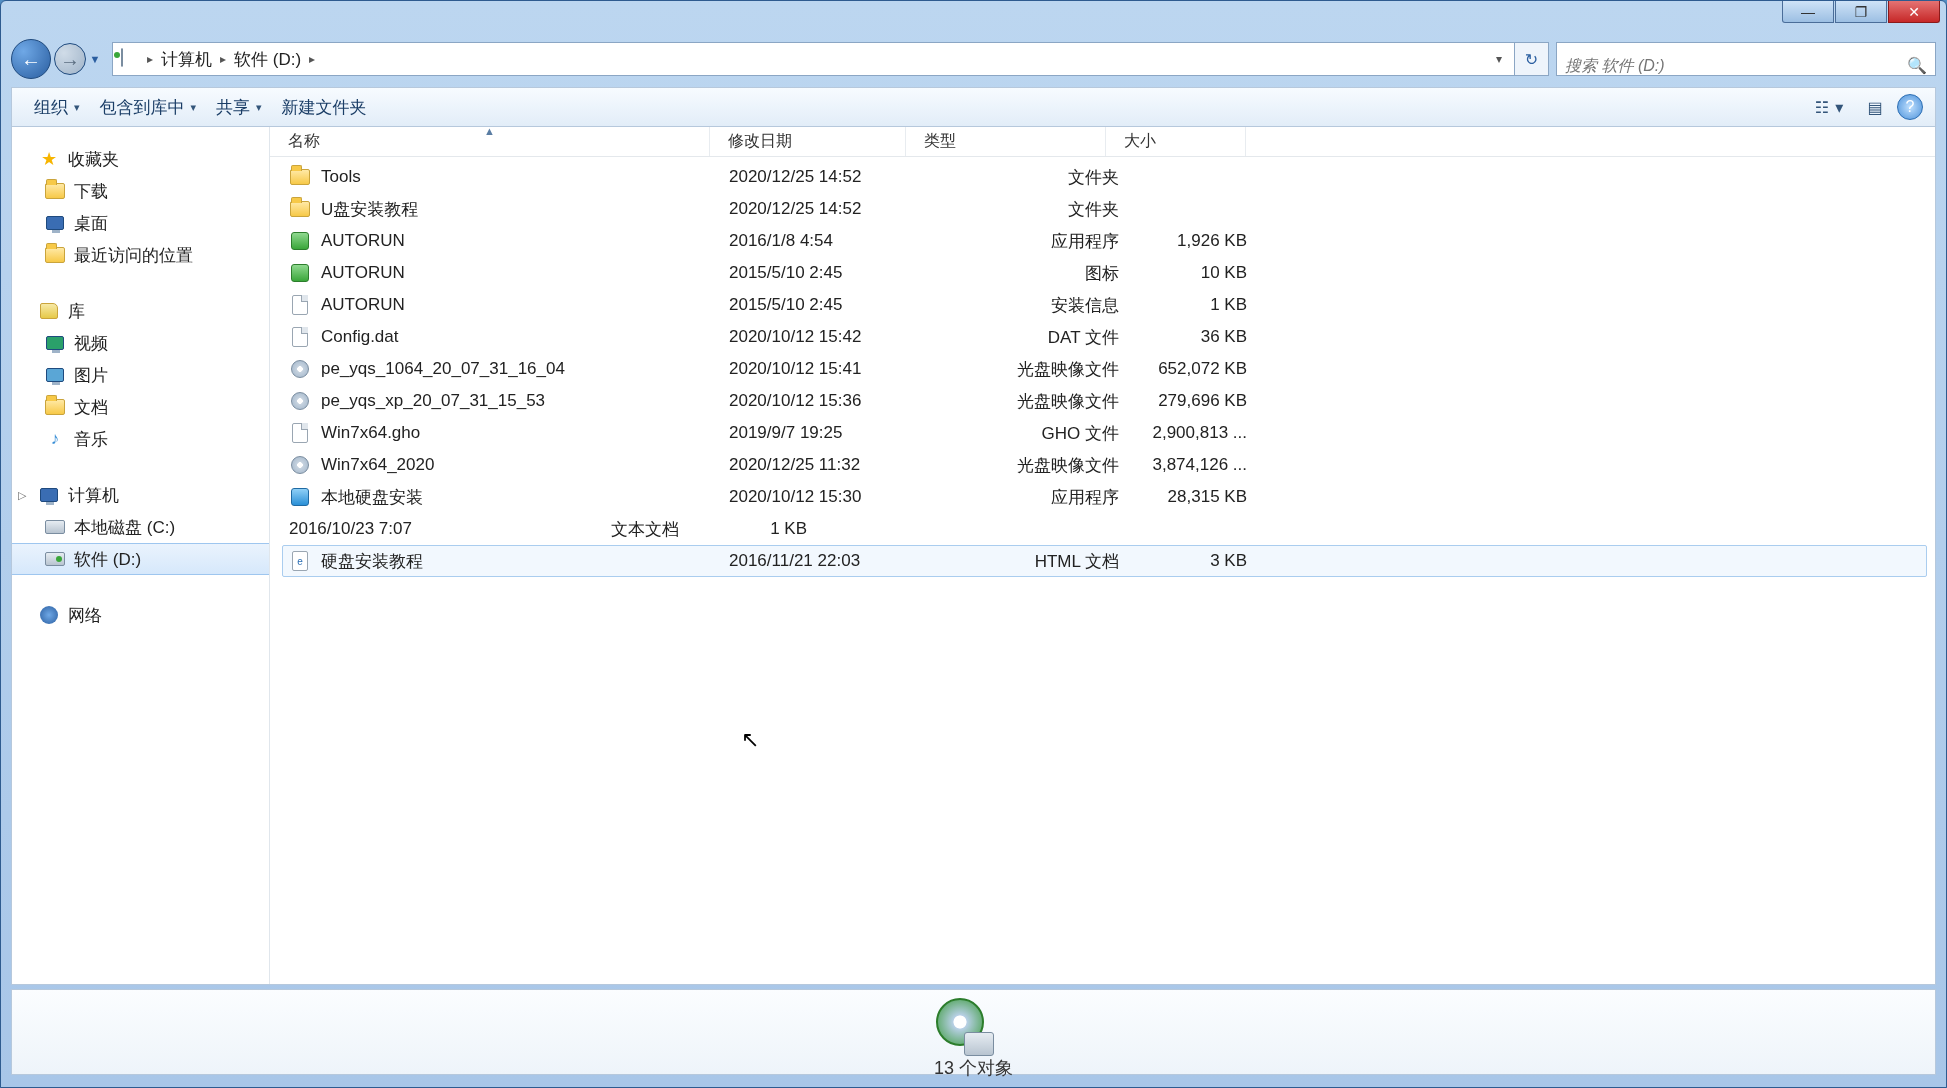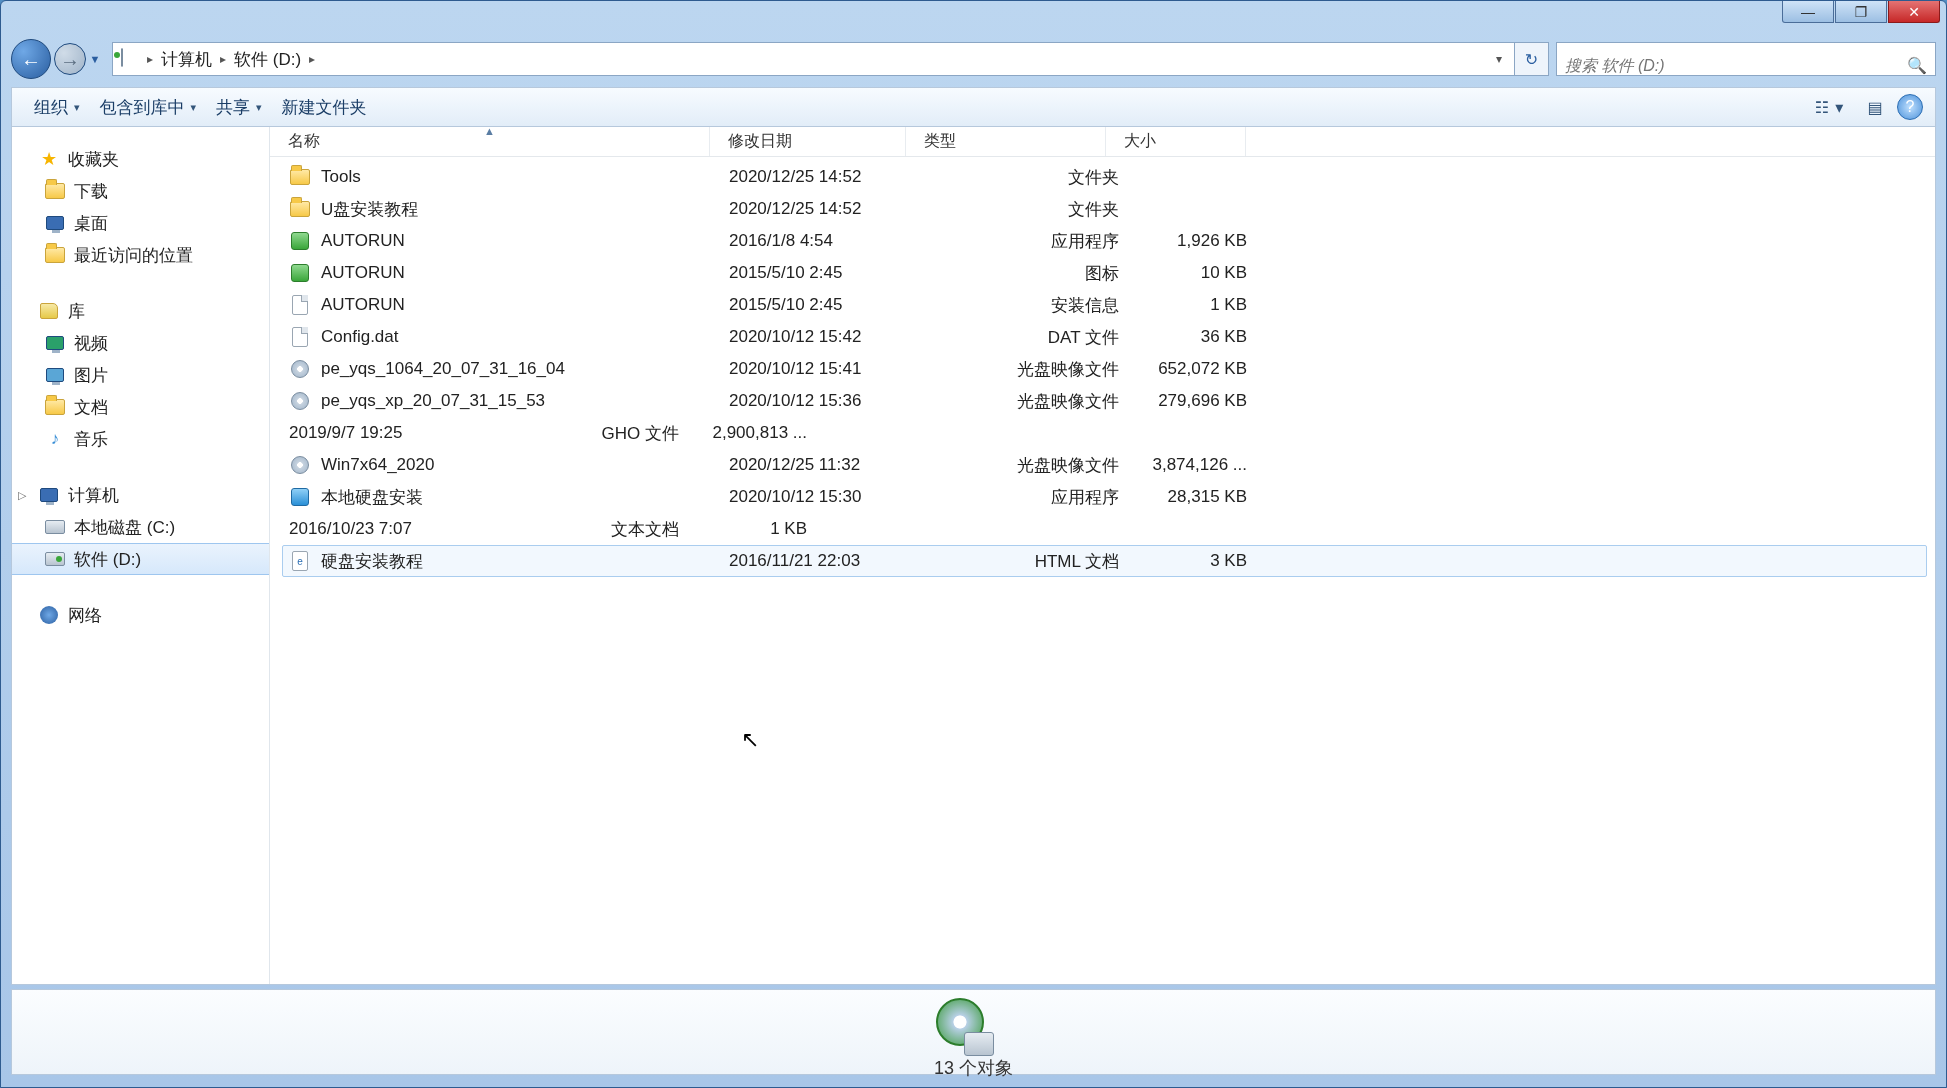--- a/index.html
+++ b/index.html
@@ -339,20 +339,26 @@
               <span class="ficon">
                 <span class="i-disc"></span>
               </span>
               <span>pe_yqs_xp_20_07_31_15_53</span>
             </div>
             <div class="col col-date">2020/10/12 15:36</div>
             <div class="col col-type">光盘映像文件</div>
             <div class="col col-size" style="display:flex">279,696 KB</div>
           </div>
           <div class="file-row">
+            <div class="col col-name">
+              <span class="ficon">
+                <span class="i-file"></span>
+              </span>
+              <span>Win7x64.gho</span>
+            </div>
             <div class="col col-date">2019/9/7 19:25</div>
             <div class="col col-type">GHO 文件</div>
             <div class="col col-size" style="display:flex">2,900,813 ...</div>
           </div>
           <div class="file-row">
             <div class="col col-name">
               <span class="ficon">
                 <span class="i-disc"></span>
               </span>
               <span>Win7x64_2020</span>

